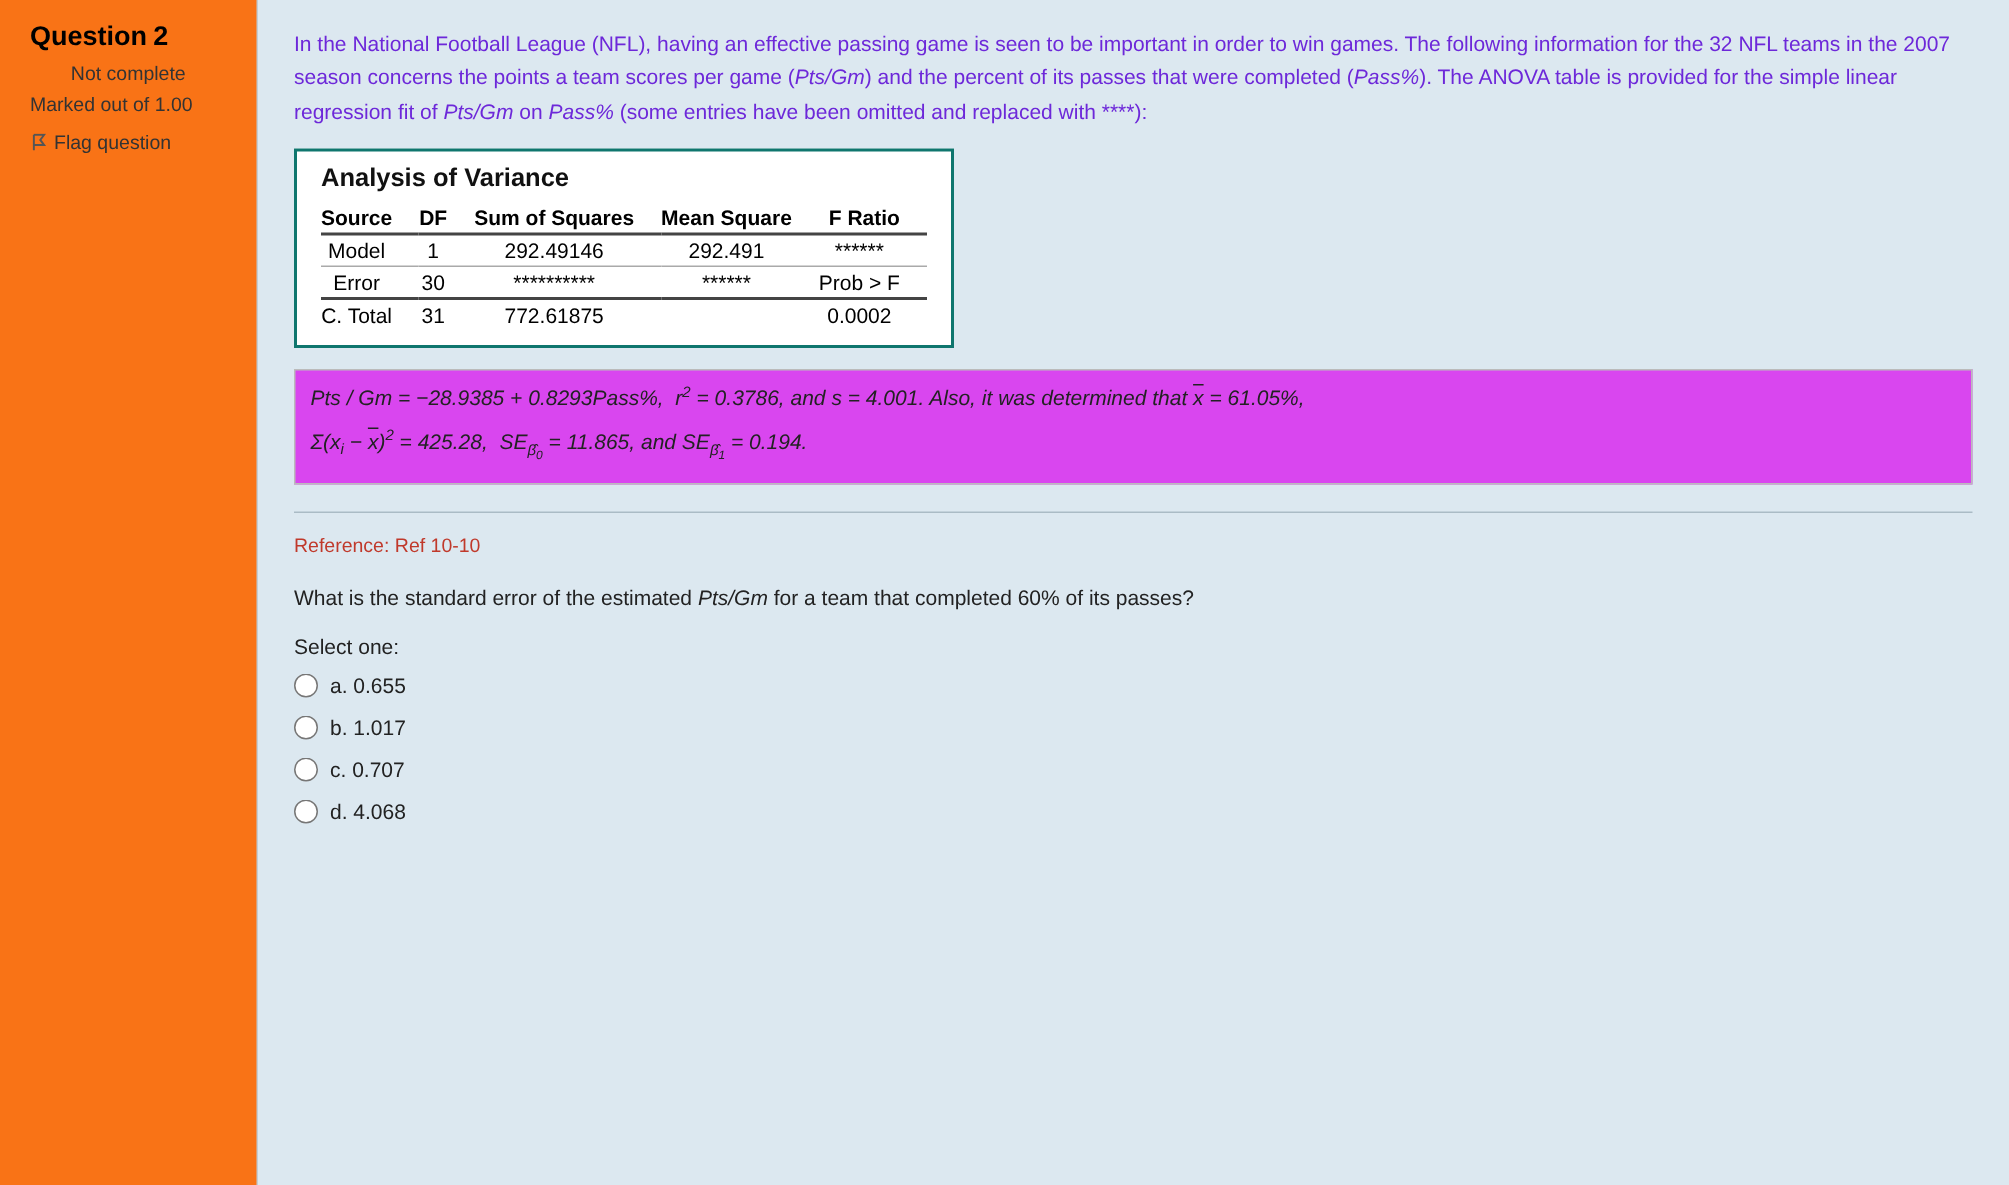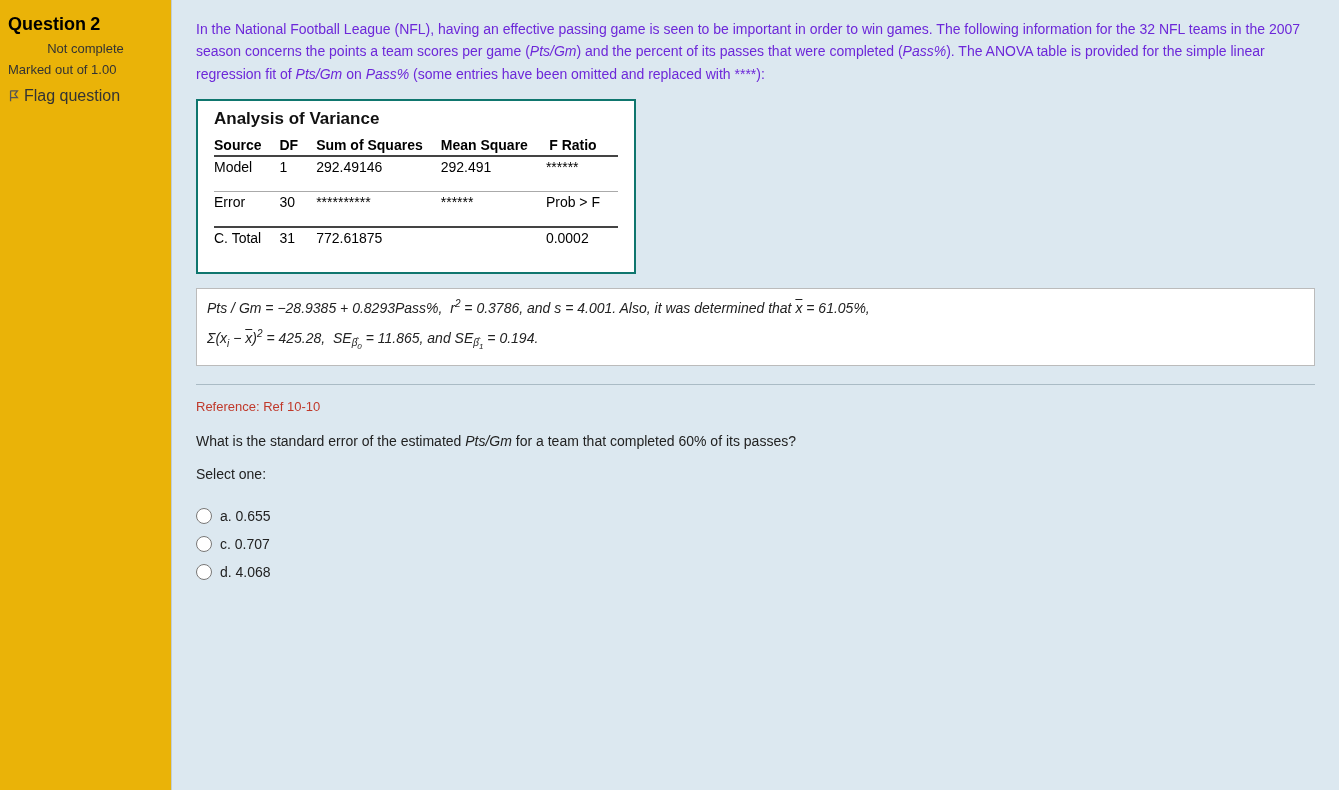--- a/index.html
+++ b/index.html
@@ -6,23 +6,23 @@
     body {
       font-family: Arial, sans-serif;
       font-size: 14px;
       background: #dce8f0;
       display: flex;
       min-height: 790px;
     }
     .sidebar {
       width: 172px;
       min-width: 172px;
-      background: #eab308;
+      background: #f97316;
       border-right: 1px solid #c0cdd5;
-      padding: 14px 8px;
+      padding: 14px 20px;
     }
     .sidebar .question-title {
       font-weight: bold;
       font-size: 15px;
       margin-bottom: 6px;
     }
     .sidebar .question-title span {
       font-size: 18px;
     }
     .sidebar .status {
@@ -33,21 +33,21 @@
     }
     .sidebar .marked-out {
       font-size: 13px;
       color: #333;
       margin-bottom: 10px;
     }
     .sidebar .flag-question {
       display: flex;
       align-items: center;
       gap: 4px;
-      font-size: 16px;
+      font-size: 13px;
       color: #333;
       cursor: pointer;
     }
     .flag-icon {
       width: 12px;
       height: 12px;
       display: inline-block;
     }
     .main-content {
       flex: 1;
@@ -73,39 +73,39 @@
       font-weight: bold;
       margin-bottom: 6px;
       color: #111;
     }
     .anova-table {
       border-collapse: collapse;
       font-size: 14px;
     }
     .anova-table th {
       font-weight: bold;
-      text-align: center;
+      text-align: right;
       padding: 2px 18px 2px 0;
       border-bottom: 2px solid #444;
       white-space: nowrap;
     }
     .anova-table td {
-      padding: 2px 18px 16px 0;
-      text-align: left;
+      padding: 2px 18px 2px 0;
+      text-align: center;
       white-space: nowrap;
       vertical-align: top;
     }
     .anova-table tr.error-row td {
       border-top: 1px solid #aaa;
     }
     .anova-table tr.total-row td {
       border-top: 2px solid #444;
     }
     .formula-block {
-      background: #ffffff;
+      background: #d946ef;
       border: 1px solid #bbb;
       padding: 6px 10px;
       font-size: 14px;
       margin-bottom: 8px;
       line-height: 1.8;
       display: inline-block;
       width: 100%;
     }
     .formula-line {
       font-style: italic;
@@ -120,21 +120,21 @@
     }
     .question-prompt {
       font-size: 14px;
       color: #222;
       margin-bottom: 14px;
       line-height: 1.6;
     }
     .select-label {
       font-size: 14px;
       color: #222;
-      margin-bottom: 26px;
+      margin-bottom: 10px;
     }
     .options-list {
       list-style: none;
       padding: 0;
     }
     .options-list li {
       display: flex;
       align-items: center;
       gap: 8px;
       margin-bottom: 12px;
@@ -237,20 +237,24 @@
   </div>
 
   <div class="select-label">Select one:</div>
 
   <ul class="options-list">
     <li>
       <input type="radio" name="answer" value="a" style="">
       <label>a. 0.655</label>
     </li>
     <li>
+      <input type="radio" name="answer" value="b" style="">
+      <label>b. 1.017</label>
+    </li>
+    <li>
       <input type="radio" name="answer" value="c" style="">
       <label>c. 0.707</label>
     </li>
     <li>
       <input type="radio" name="answer" value="d" style="">
       <label>d. 4.068</label>
     </li>
   </ul>
 </div>
 

